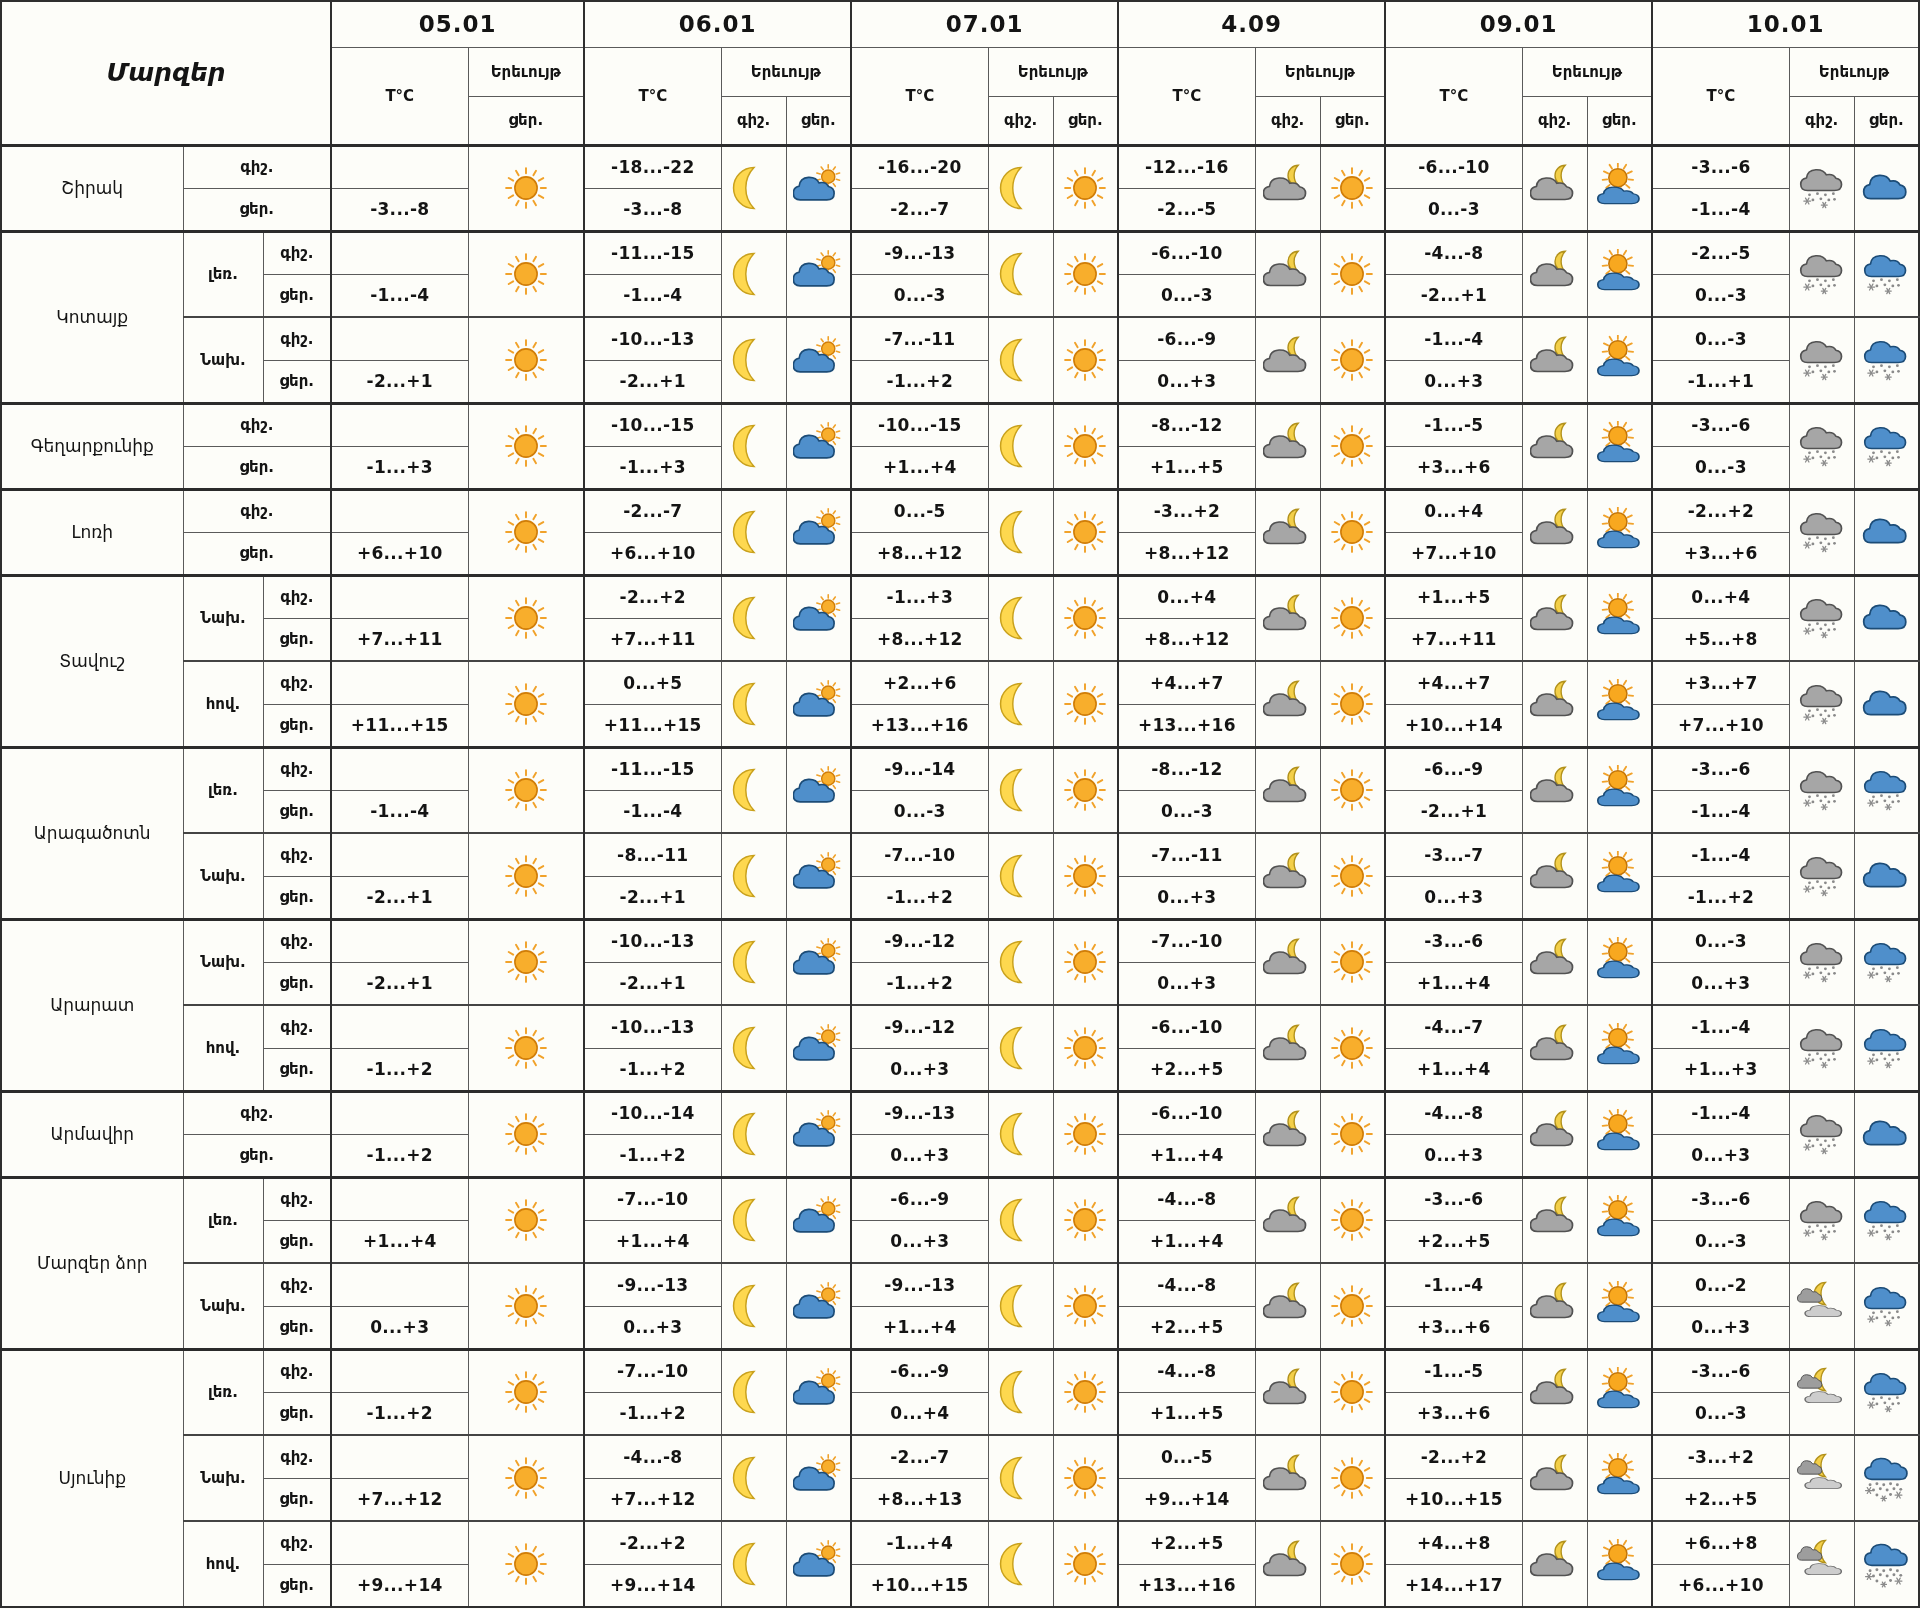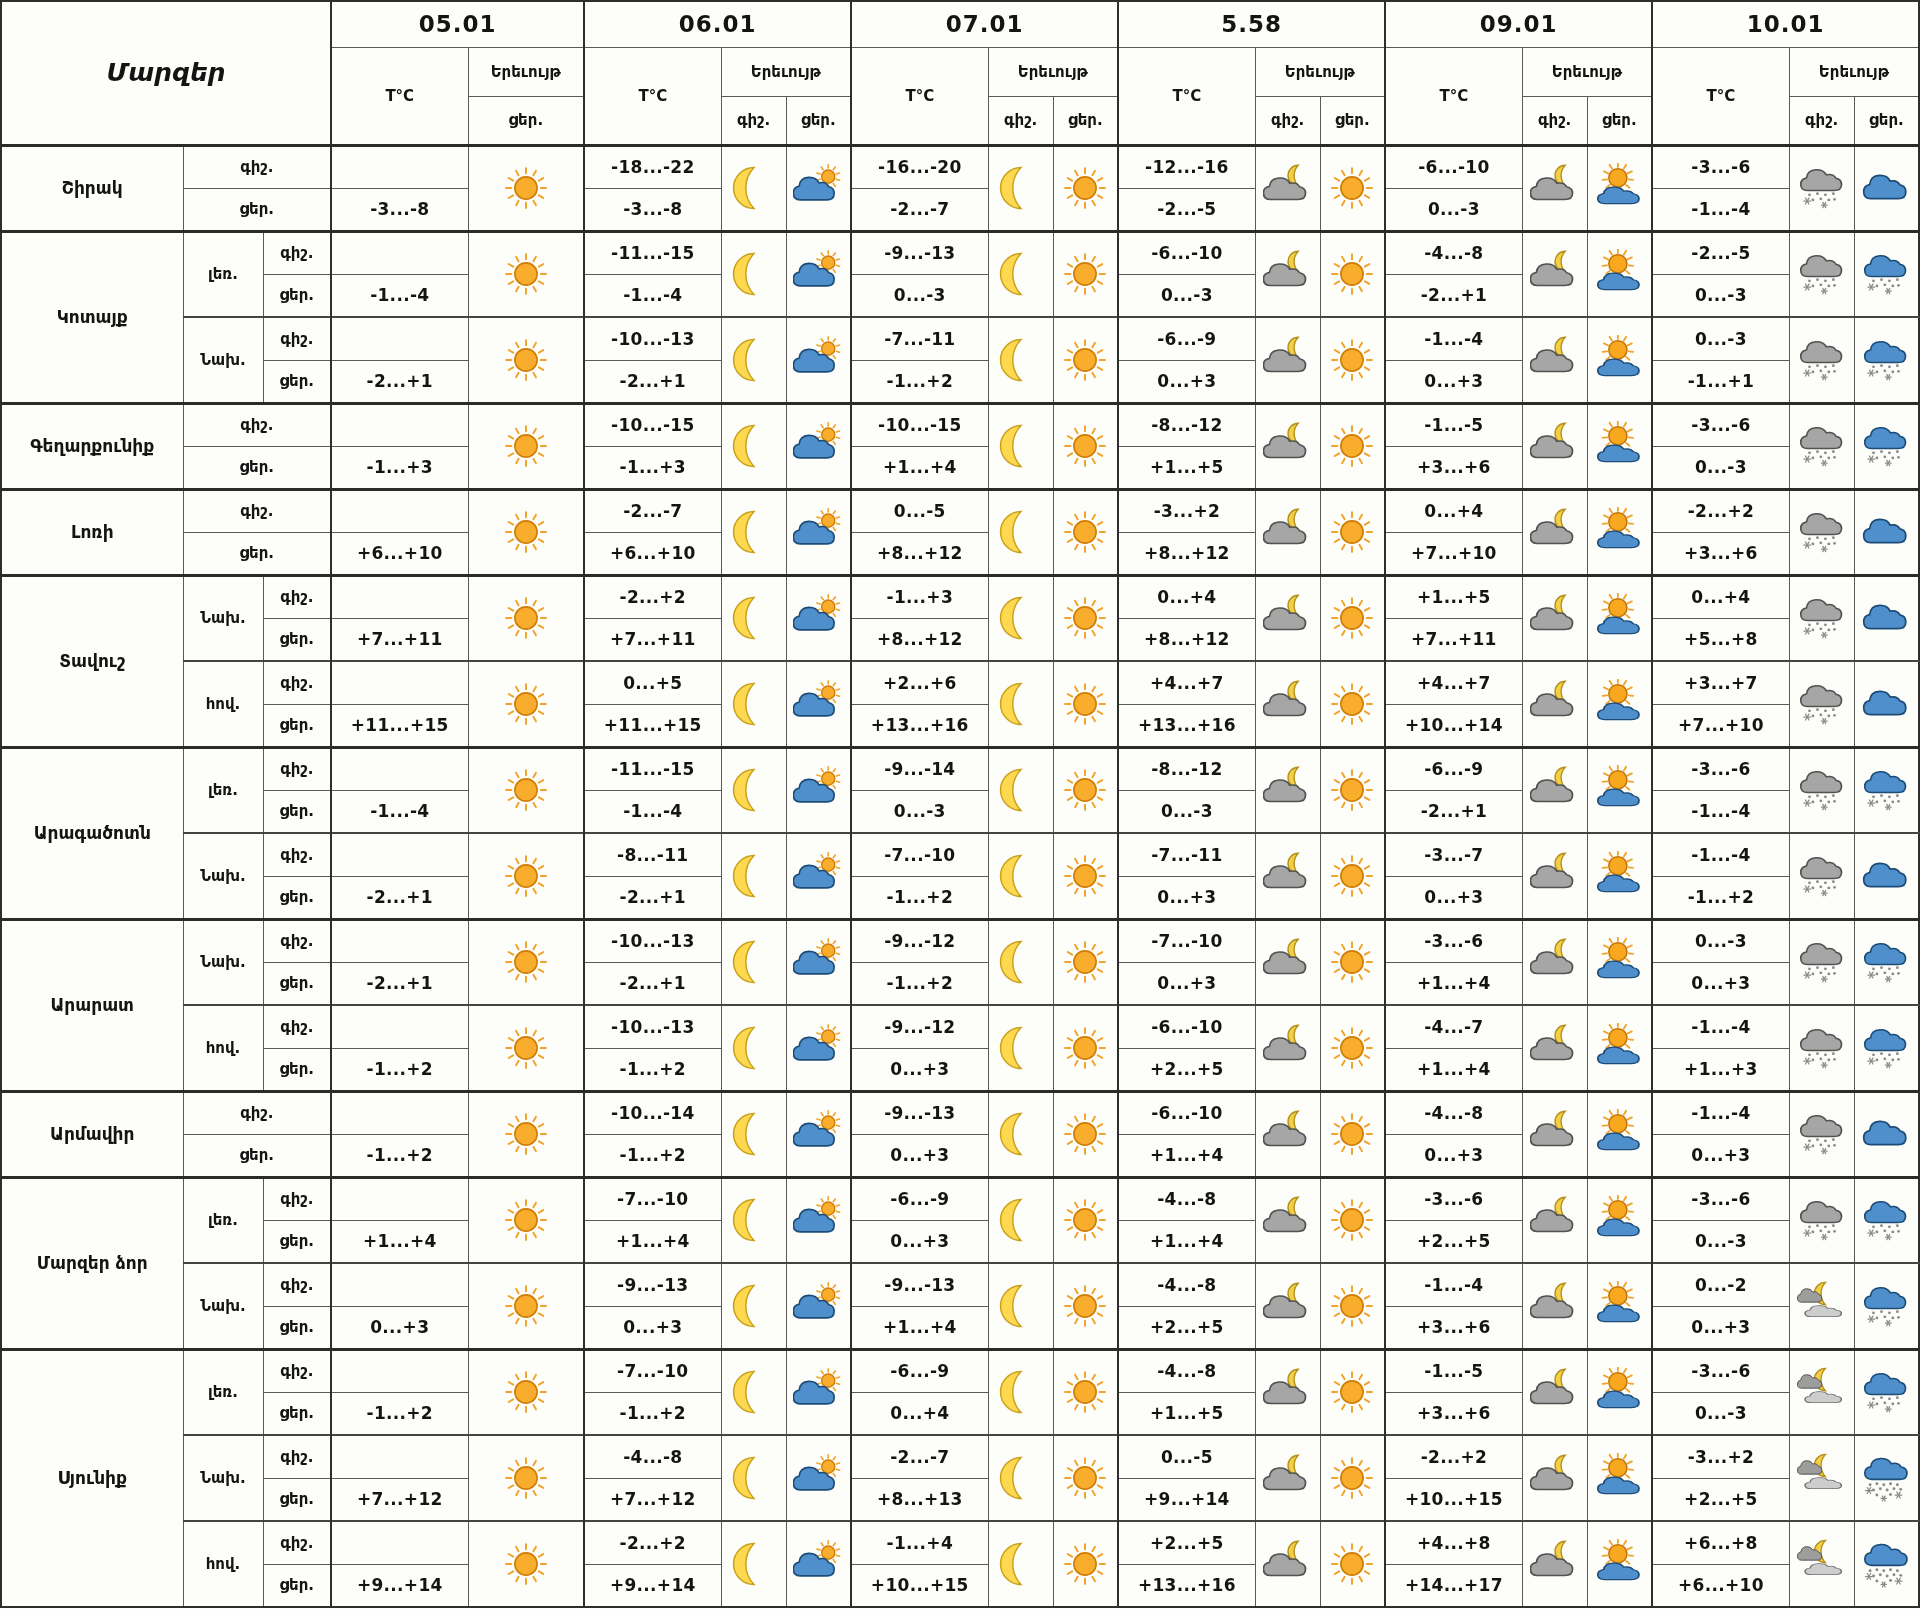--- a/index.html
+++ b/index.html
@@ -7,21 +7,21 @@
         font-family:"DejaVu Sans","Liberation Sans",sans-serif;color:#141414;}
   table{border-collapse:collapse;table-layout:fixed;width:1918px;border:2px solid #2e2e2e;background:#fdfdf9;}
   th,td{border:1px solid #5a5a5a;padding:0;text-align:center;vertical-align:middle;overflow:hidden;background:#fdfdf9;}
   thead th{font-weight:bold;}
   tr.h1{height:46px;} tr.h2{height:49px;} tr.h3{height:49px;}
   tbody tr{height:43px;}
   .morz{font-size:25px;font-style:italic;font-weight:bold;}
   .date{font-size:23px;letter-spacing:1px;}
   .hsub{font-size:15px;font-weight:700;}
   .temp{font-size:17px;font-weight:bold;letter-spacing:0.3px;white-space:nowrap;}
-  .rname{font-size:17px;font-weight:bold;}
+  .rname{font-size:17px;font-weight:normal;}
   .zname,.rlabel{font-size:15px;font-weight:600;}
   .bl{border-left:2px solid #2e2e2e;}
   tr.rs>td{border-top:3px solid #2b2b2b;}
   tr.zs>td{border-top:2px solid #444444;}
   thead tr.h3 th{border-bottom:2px solid #2e2e2e;}
   .wicon{display:block;margin:0 auto;}
 </style>
 </head>
 <body>
 
@@ -48,21 +48,21 @@
         <col style="width:137px">
         <col style="width:65px">
         <col style="width:65px">
       </colgroup>
       <thead>
         <tr class="h1">
           <th class="morz" rowspan="3" colspan="3">Մարզեր</th>
           <th class="date bl" colspan="2">05.01</th>
           <th class="date bl" colspan="3">06.01</th>
           <th class="date bl" colspan="3">07.01</th>
-          <th class="date bl" colspan="3">5.58</th>
+          <th class="date bl" colspan="3">4.09</th>
           <th class="date bl" colspan="3">09.01</th>
           <th class="date bl" colspan="3">10.01</th>
         </tr>
         <tr class="h2">
           <th class="hsub bl" rowspan="2">T°C</th>
           <th class="hsub" colspan="1">Երեւույթ</th>
           <th class="hsub bl" rowspan="2">T°C</th>
           <th class="hsub" colspan="2">Երեւույթ</th>
           <th class="hsub bl" rowspan="2">T°C</th>
           <th class="hsub" colspan="2">Երեւույթ</th>

